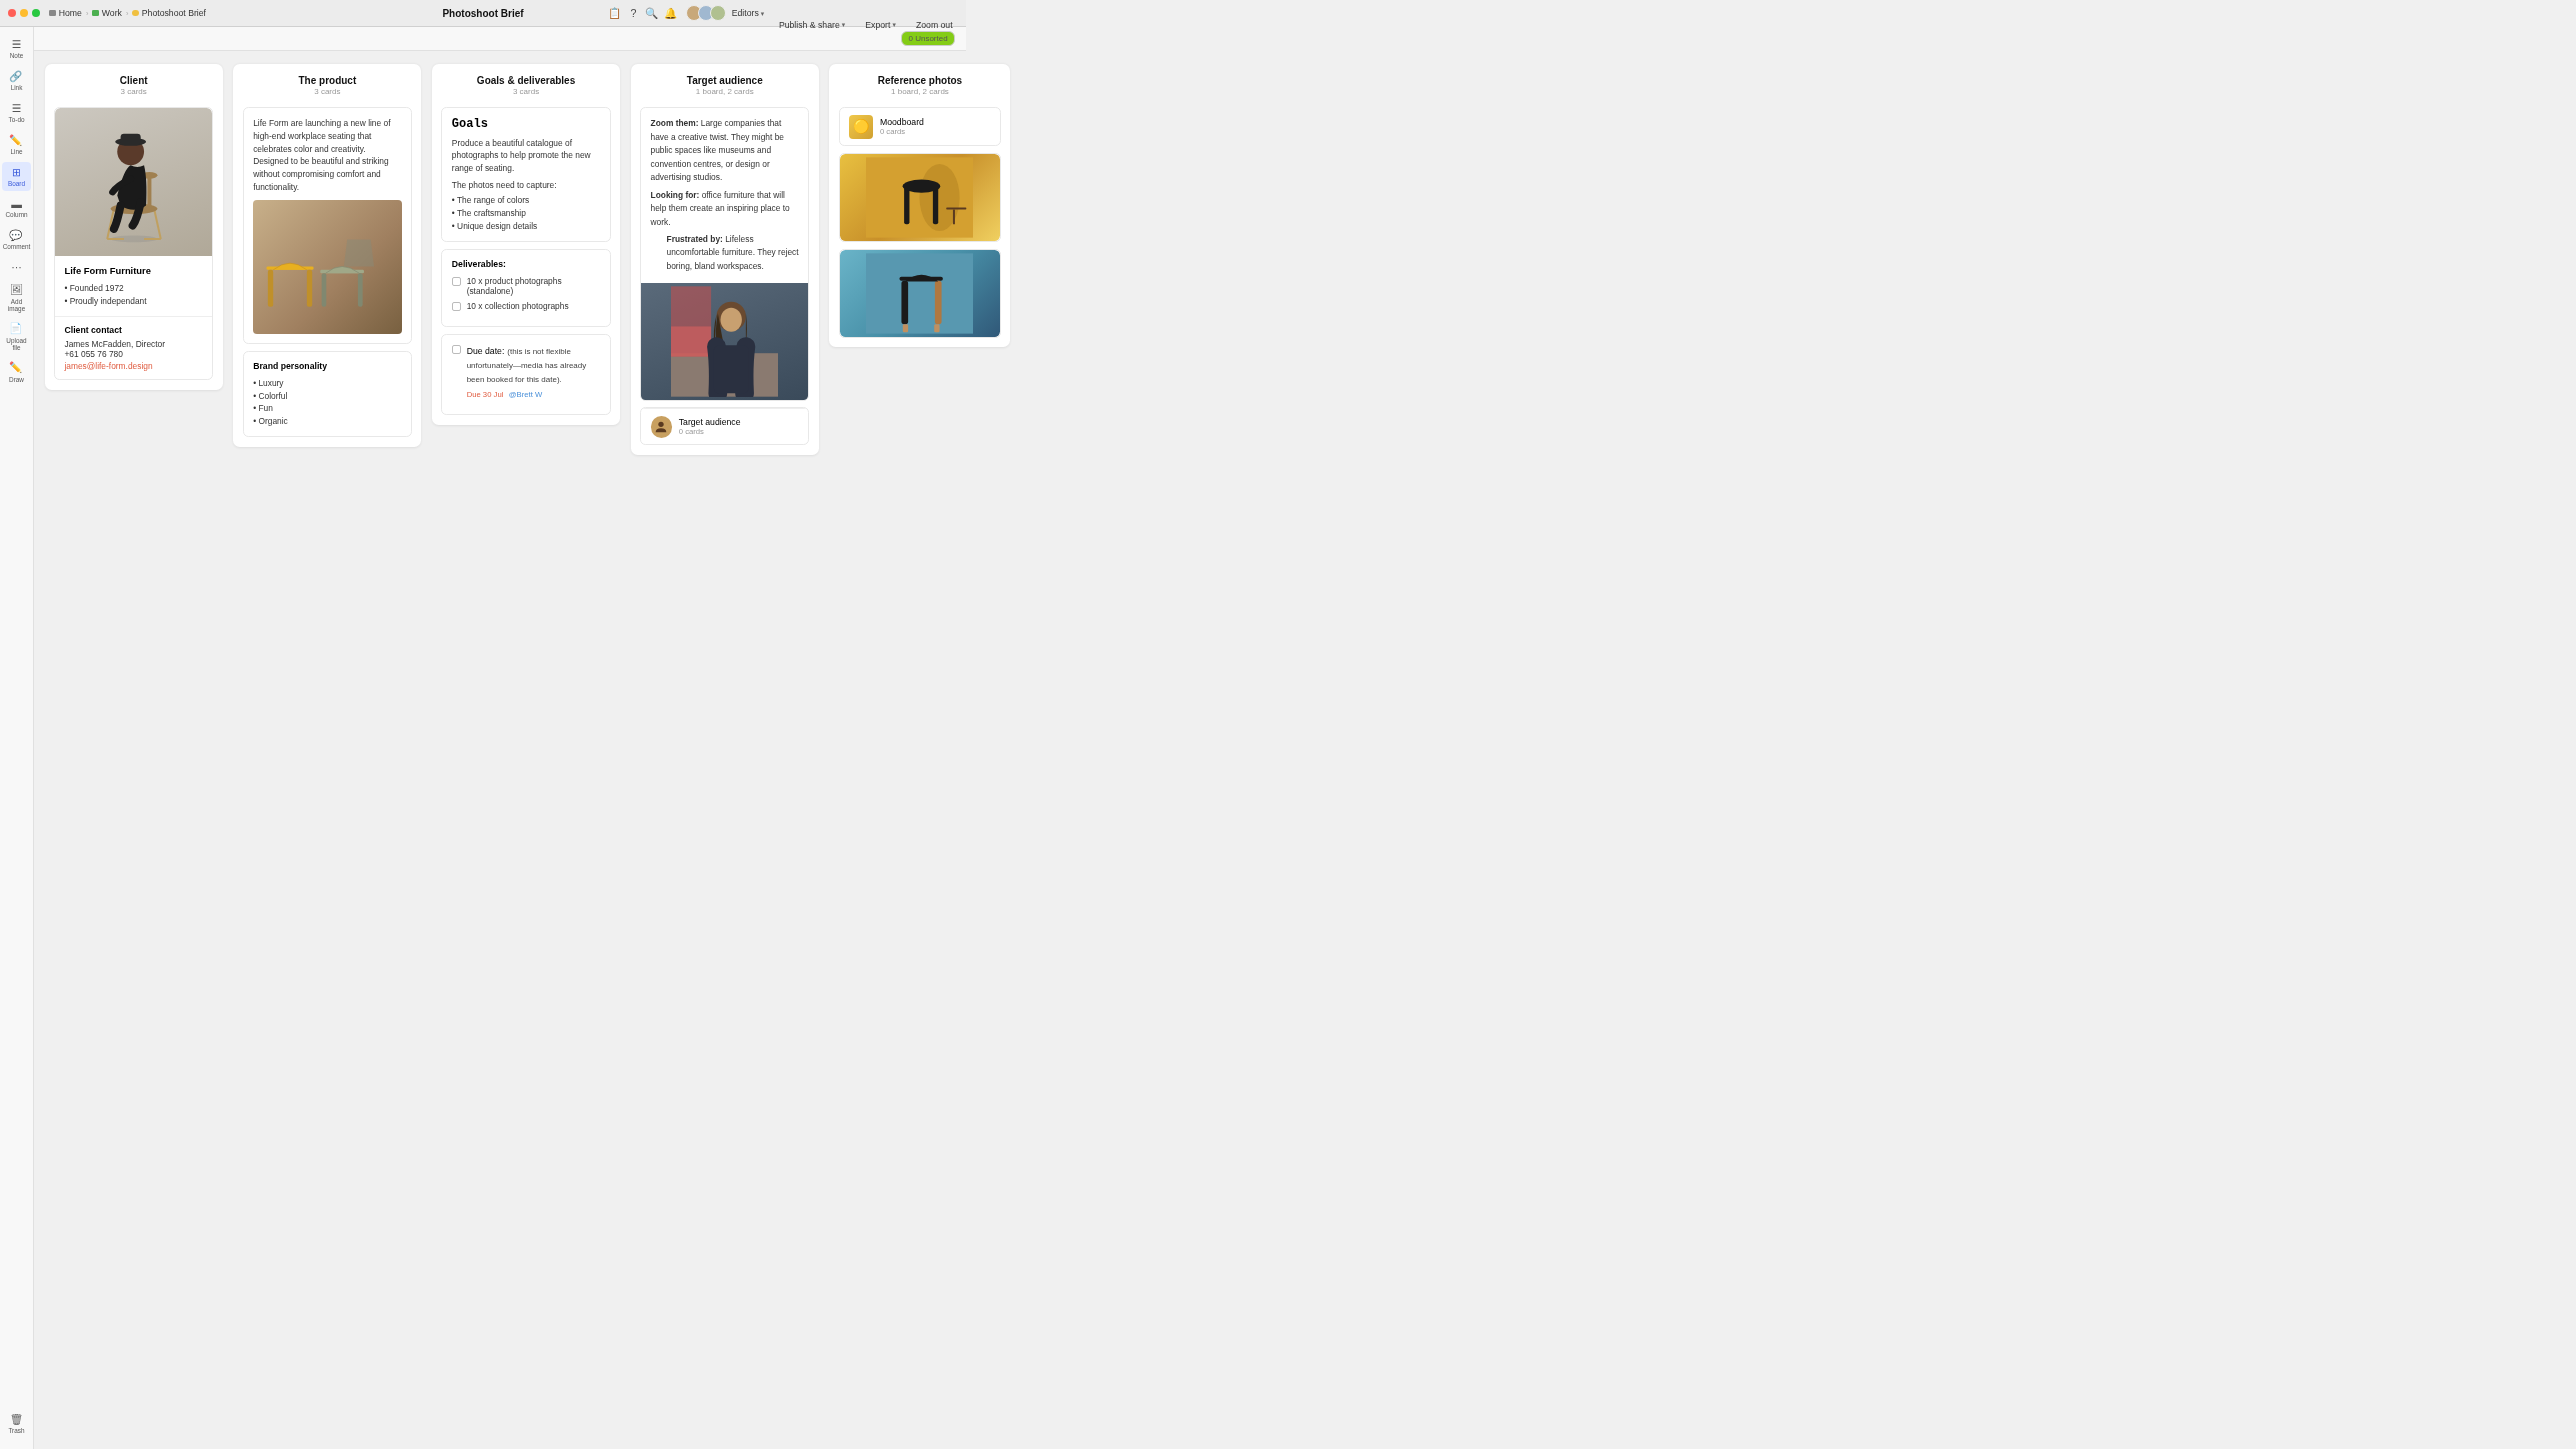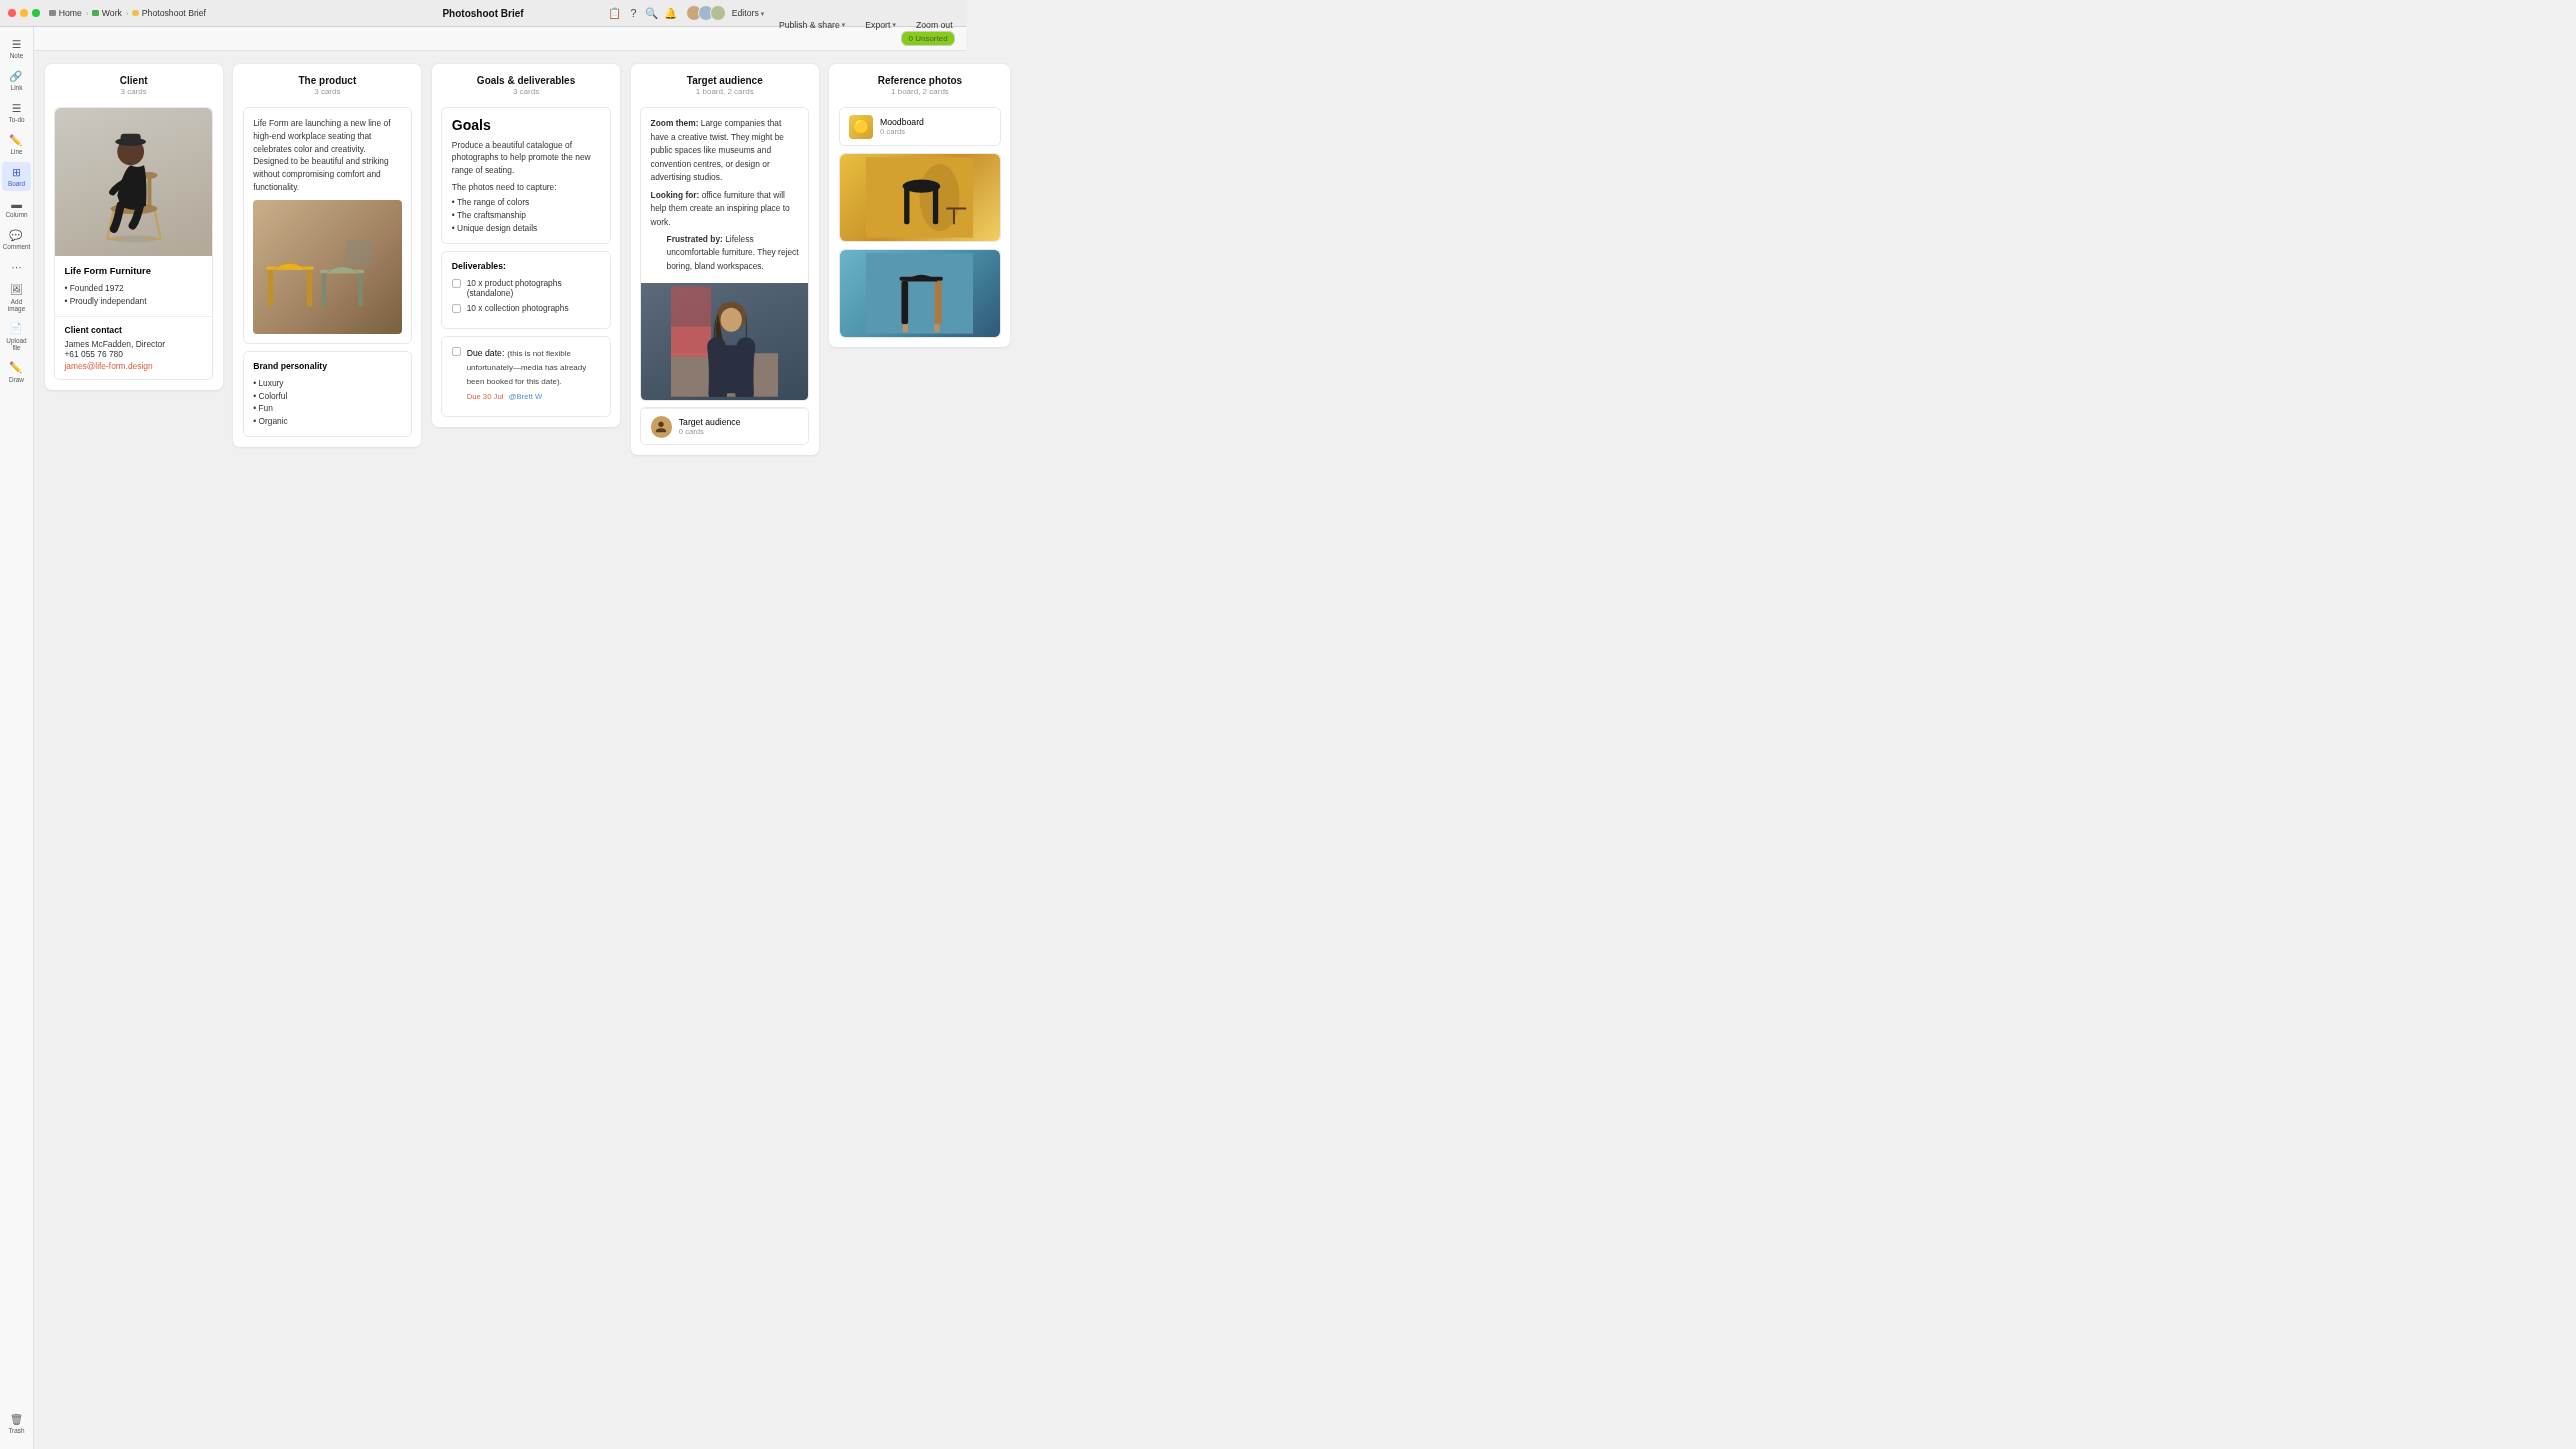--- a/index.html
+++ b/index.html
@@ -173,21 +173,21 @@
     .contact-title { font-size: 8.7px; font-weight: 600; margin-bottom: 4px; }
     .contact-name { font-size: 8.4px; color: #333; }
     .contact-phone { font-size: 8.4px; color: #333; }
     .contact-email { font-size: 8.4px; color: #e05c40; text-decoration: none; }
 
     
     .product-text { font-size: 8.4px; color: #333; line-height: 1.5; margin-bottom: 6.7px; }
     .brand-title { font-size: 8.7px; font-weight: 600; margin-bottom: 5.4px; }
 
     
-    .goals-title { font-size: 14px; font-weight: 600; margin-bottom: 5.4px; }
+    .goals-title { font-size: 12px; font-weight: 600; margin-bottom: 5.4px; font-family: Liberation Mono, monospace; }
     .goals-subtitle { font-size: 8.4px; color: #333; margin-bottom: 5.4px; line-height: 1.5; }
     .capture-title { font-size: 8.4px; color: #333; margin-bottom: 4px; }
     .deliverables-title { font-size: 8.7px; font-weight: 600; margin-bottom: 6.7px; }
     .checkbox-item { display: flex; align-items: flex-start; gap: 5.4px; margin-bottom: 5.4px; }
     .checkbox-box { width: 9.4px; height: 9.4px; border: 1px solid #bbb; border-radius: 2px; flex-shrink: 0; margin-top: 0.7px; }
     .checkbox-label { font-size: 8.4px; color: #333; }
     .due-label { font-size: 8.7px; font-weight: 400; margin-bottom: 2.7px; }
     .due-desc { font-size: 8px; color: #444; line-height: 1.5; margin-bottom: 5.4px; }
     .due-tags { display: flex; gap: 5.4px; }
     .due-date-tag { font-size: 7.7px; color: #e05c40; }

